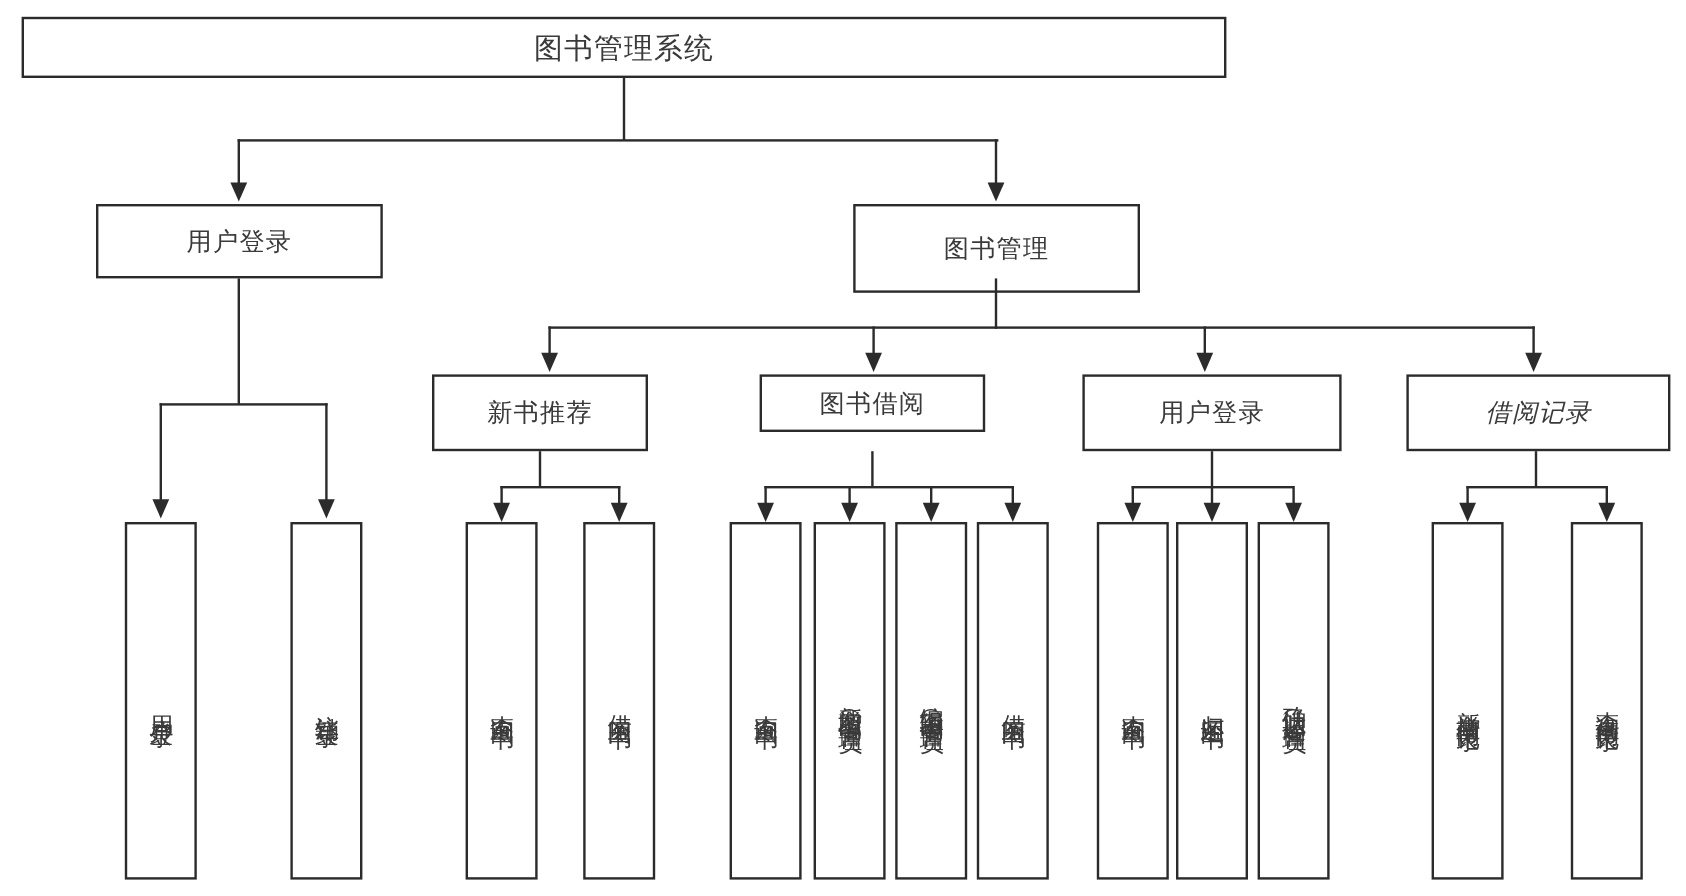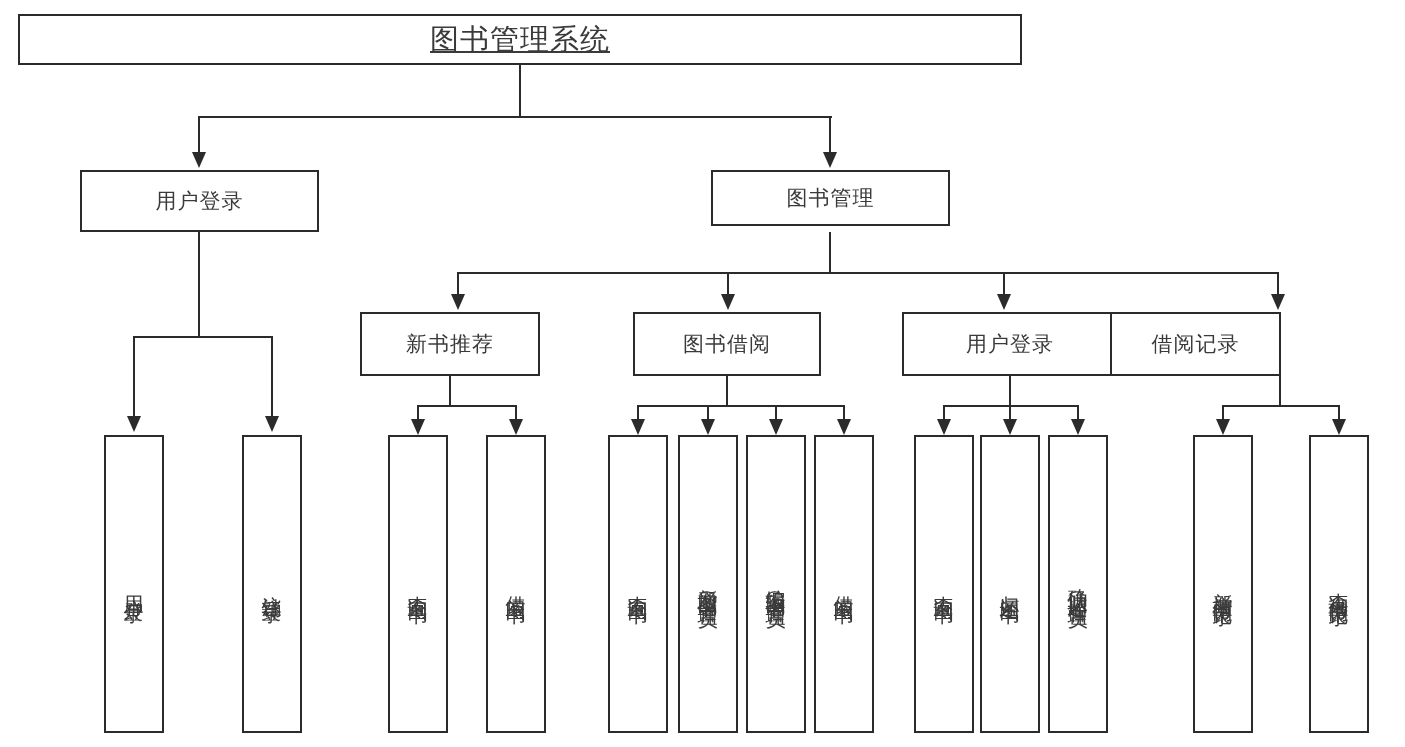--- a/index.html
+++ b/index.html
@@ -38,22 +38,21 @@
     letter-spacing: 3px;
     padding-top: 4px;
     line-height: 1;
   }
   .node.v span {
     writing-mode: vertical-rl;
     text-orientation: upright;
     display: block;
   }
   #root-node {
-    font-size: 29px;
-    text-decoration: underline;
+    font-size: 24px;
   }
   .edge {
     position: absolute;
     background: #2b2b2b;
   }
   .edge-v { width: 2px; }
   .edge-h { height: 2px; }
   .arrow {
     position: absolute;
     width: 0;
@@ -89,21 +88,21 @@
   <div class="edge edge-v" style="left:198px; top:116px; width:2px; height:38px;"></div>
   <div class="arrow" style="left:192px; top:152px;"></div>
 
   <div class="edge edge-v" style="left:829px; top:116px; width:2px; height:38px;"></div>
   <div class="arrow" style="left:823px; top:152px;"></div>
 
   <div class="node h" style="left:80px; top:170px; width:239px; height:62px;">
     <span>用户登录</span>
   </div>
 
-  <div class="node h" style="left:711px; top:170px; width:239px; height:56px;">
+  <div class="node h" style="left:711px; top:170px; width:239px; height:74px;">
     <span>图书管理</span>
   </div>
 
   <div class="edge edge-v" style="left:198px; top:232px; width:2px; height:105px;"></div>
   <div class="edge edge-h" style="left:133px; top:336px; width:140px; height:2px;"></div>
   <div class="edge edge-v" style="left:133px; top:336px; width:2px; height:82px;"></div>
   <div class="arrow" style="left:127px; top:416px;"></div>
   <div class="edge edge-v" style="left:271px; top:336px; width:2px; height:82px;"></div>
   <div class="arrow" style="left:265px; top:416px;"></div>
 
@@ -114,27 +113,27 @@
   <div class="edge edge-v" style="left:727px; top:272px; width:2px; height:24px;"></div>
   <div class="arrow" style="left:721px; top:294px;"></div>
   <div class="edge edge-v" style="left:1003px; top:272px; width:2px; height:24px;"></div>
   <div class="arrow" style="left:997px; top:294px;"></div>
   <div class="edge edge-v" style="left:1277px; top:272px; width:2px; height:24px;"></div>
   <div class="arrow" style="left:1271px; top:294px;"></div>
 
   <div class="node h" style="left:360px; top:312px; width:180px; height:64px;">
     <span>新书推荐</span>
   </div>
-  <div class="node h" style="left:633px; top:312px; width:188px; height:64px;">
+  <div class="node h" style="left:633px; top:312px; width:188px; height:48px;">
     <span>图书借阅</span>
   </div>
   <div class="node h" style="left:902px; top:312px; width:216px; height:64px;">
     <span>用户登录</span>
   </div>
-  <div class="node h" style="left:1110px; top:312px; width:171px; height:64px;">
+  <div class="node h" style="left:1172px; top:312px; width:220px; height:64px;font-style:italic;">
     <span>借阅记录</span>
   </div>
 
   <div class="edge edge-v" style="left:449px; top:376px; width:2px; height:30px;"></div>
   <div class="edge edge-h" style="left:417px; top:405px; width:100px; height:2px;"></div>
   <div class="edge edge-v" style="left:417px; top:405px; width:2px; height:16px;"></div>
   <div class="arrow" style="left:411px; top:419px;"></div>
   <div class="edge edge-v" style="left:515px; top:405px; width:2px; height:16px;"></div>
   <div class="arrow" style="left:509px; top:419px;"></div>
 

